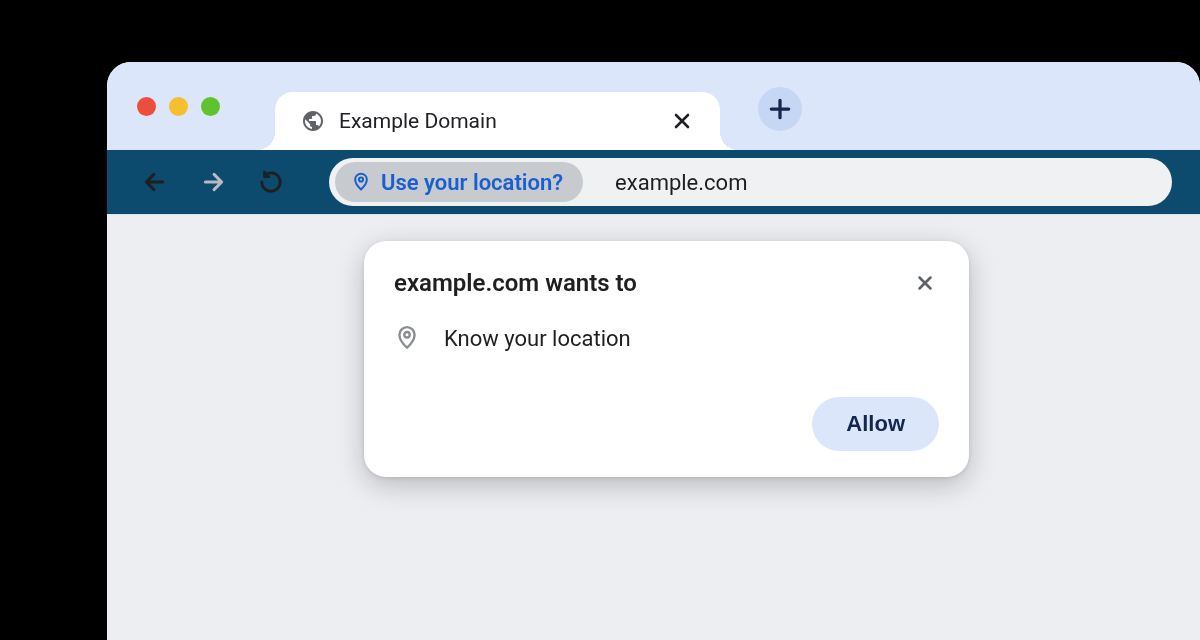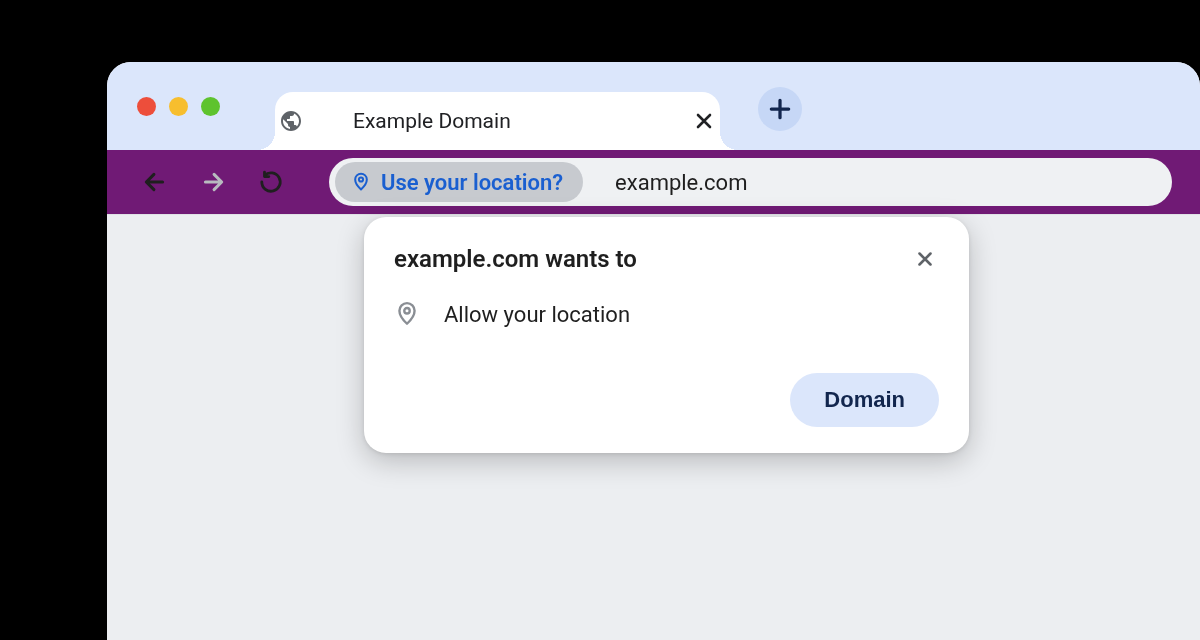--- a/index.html
+++ b/index.html
@@ -46,23 +46,22 @@
     .tl-green { background: #5ec32e; }
 
     .tab {
       position: relative;
       height: 58px;
       width: 445px;
       background: #fff;
       border-radius: 18px 18px 0 0;
       display: flex;
       align-items: center;
-      padding: 0 4px;
+      padding: 0 26px;
       margin-top: 30px;
-      gap: 36px;
     }
     .tab::before, .tab::after {
       content: "";
       position: absolute;
       bottom: 0;
       width: 18px;
       height: 18px;
       background: #fff;
     }
     .tab::before {
@@ -105,21 +104,21 @@
       justify-content: center;
       margin-left: 38px;
       margin-top: 6px;
       color: #12264e;
       cursor: pointer;
     }
     .new-tab-btn svg { width: 26px; height: 26px; }
 
     .toolbar {
       height: 65px;
-      background: #701a75;
+      background: #0c4a6e;
       display: flex;
       align-items: center;
       padding: 0 28px;
       gap: 18px;
       border-bottom: 1px solid #e0e2e6;
       position: relative;
     }
     .nav-btn {
       width: 40px; height: 40px;
       display: flex; align-items: center; justify-content: center;
@@ -162,21 +161,21 @@
     }
 
     .content-area {
       background: #eceef1;
       height: calc(100% - 88px - 65px);
     }
 
     .popup {
       position: absolute;
       left: 257px;
-      top: 155px;
+      top: 179px;
       width: 605px;
       background: #fff;
       border-radius: 22px;
       box-shadow: 0 8px 28px rgba(0,0,0,0.22), 0 1px 4px rgba(0,0,0,0.10);
       padding: 28px 30px 26px 30px;
     }
     .popup-header {
       display: flex;
       align-items: center;
       justify-content: space-between;
@@ -300,20 +299,20 @@
           </svg>
       </div>
     </div>
     <div class="popup-body">
       <span class="pin-icon">
         <svg viewBox="0 0 24 24" fill="none" stroke="currentColor" stroke-width="2.2" stroke-linejoin="round">
             <path d="M12 21s-7-6.5-7-12a7 7 0 0 1 14 0c0 5.5-7 12-7 12z"></path>
             <circle cx="12" cy="9" r="2.5"></circle>
           </svg>
       </span>
-      <span class="permission-text">Allow your location</span>
+      <span class="permission-text">Know your location</span>
     </div>
     <div class="popup-actions">
-      <button class="pill-btn">Domain</button>
+      <button class="pill-btn">Allow</button>
     </div>
   </div>
 
 </div>
 
 </body></html>

